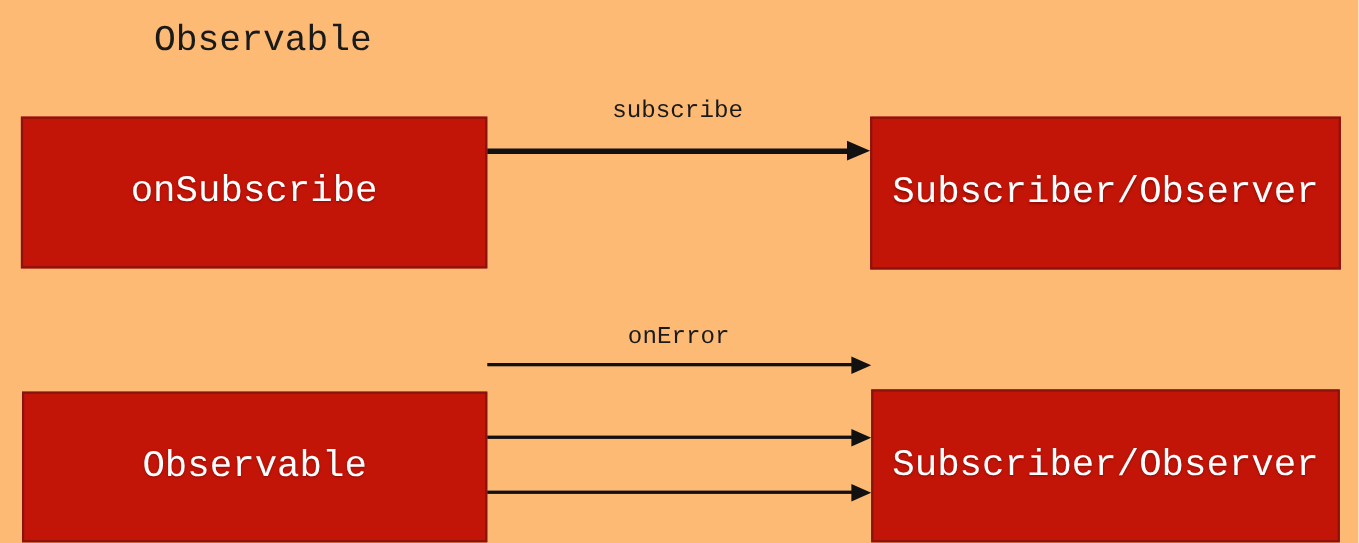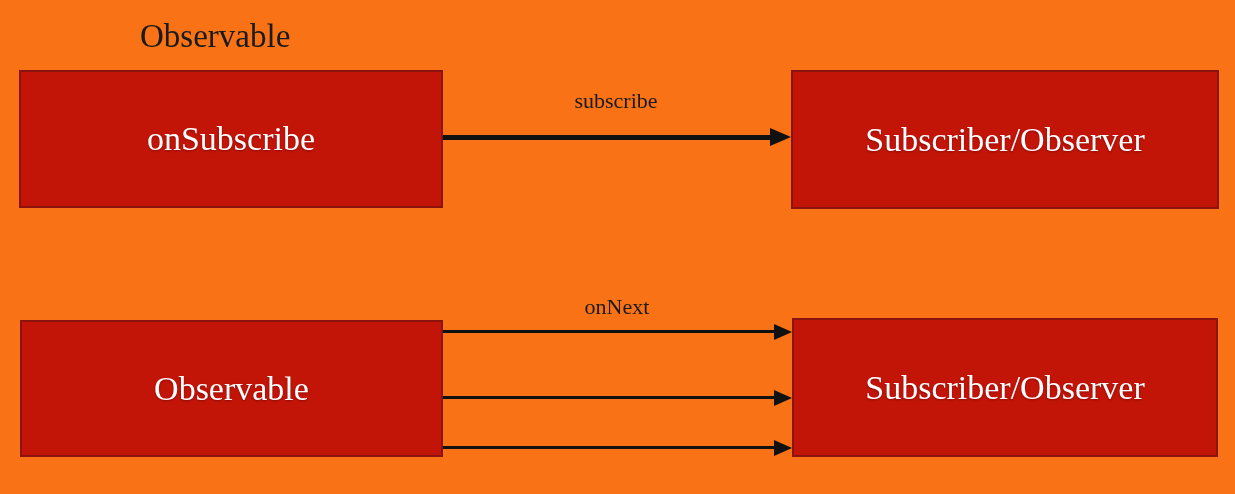--- a/index.html
+++ b/index.html
@@ -4,36 +4,37 @@
 <style>
   html, body {
     margin: 0;
     padding: 0;
     background: #ffffff;
   }
   .canvas {
     position: relative;
     width: 1235px;
     height: 494px;
-    background: #f97316;
-    font-family: Liberation Serif, serif;
+    background: #fdba74;
+    font-family: Liberation Mono, monospace;
     overflow: hidden;
   }
   .box {
     position: absolute;
     background: #c31408;
     border: 2px solid #8a1310;
     box-sizing: border-box;
     display: flex;
     align-items: center;
     justify-content: center;
     color: #ffffff;
     font-size: 34px;
     text-shadow: 0 1px 2px rgba(70, 5, 0, 0.45);
     white-space: nowrap;
+    margin-top: 36px;
   }
   .box-top-left    { left: 19px;  top: 70px;  width: 424px; height: 138px; }
   .box-top-right   { left: 791px; top: 70px;  width: 428px; height: 139px; }
   .box-bottom-left { left: 20px;  top: 320px; width: 423px; height: 137px; }
   .box-bottom-right{ left: 792px; top: 318px; width: 426px; height: 139px; }
 
   .free-label {
     position: absolute;
     color: #1a1a1a;
     font-size: 33px;
@@ -95,21 +96,21 @@
   <div class="arrow-head head-subscribe"></div>
 
   <div class="box box-top-right">
     <span>Subscriber/Observer</span>
   </div>
 
   <div class="box box-bottom-left">
     <span>Observable</span>
   </div>
 
-  <div class="arrow-label label-onnext">onNext</div>
+  <div class="arrow-label label-onnext">onError</div>
   <div class="arrow-line line-onnext"></div>
   <div class="arrow-head head-onnext"></div>
 
   <div class="arrow-line line-oncomplete"></div>
   <div class="arrow-head head-oncomplete"></div>
 
   <div class="arrow-line line-onerror"></div>
   <div class="arrow-head head-onerror"></div>
 
   <div class="box box-bottom-right">

